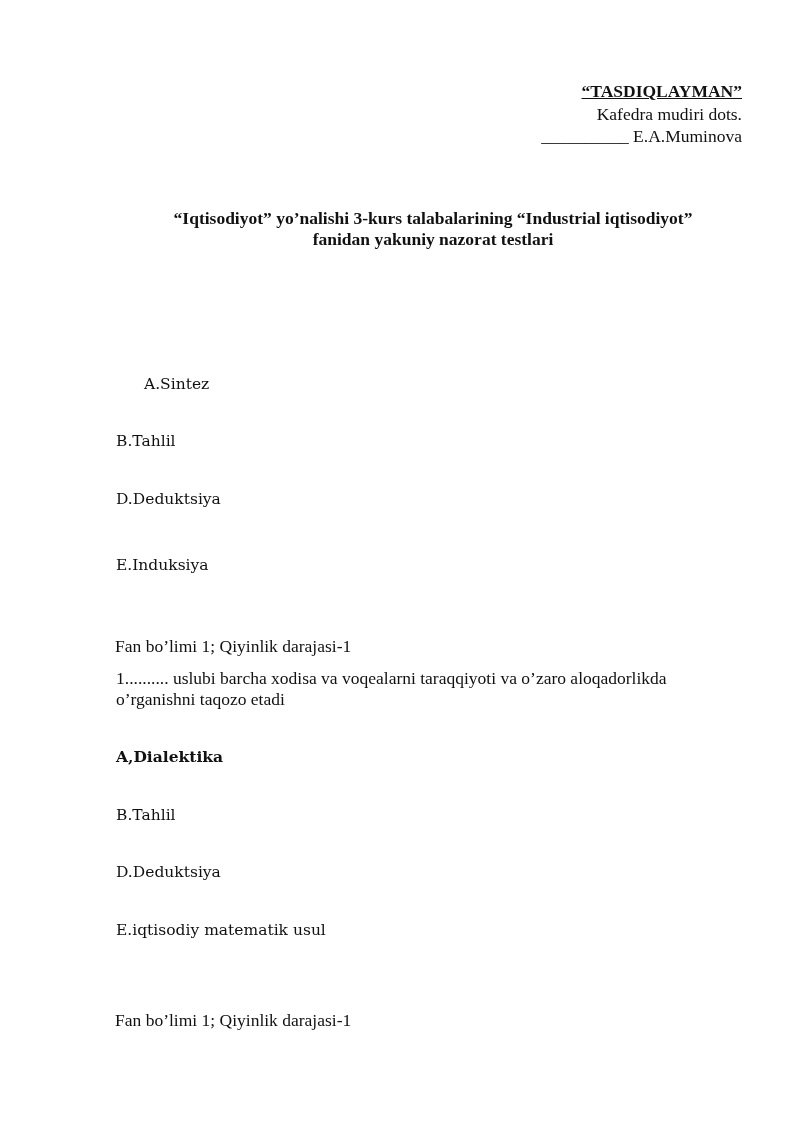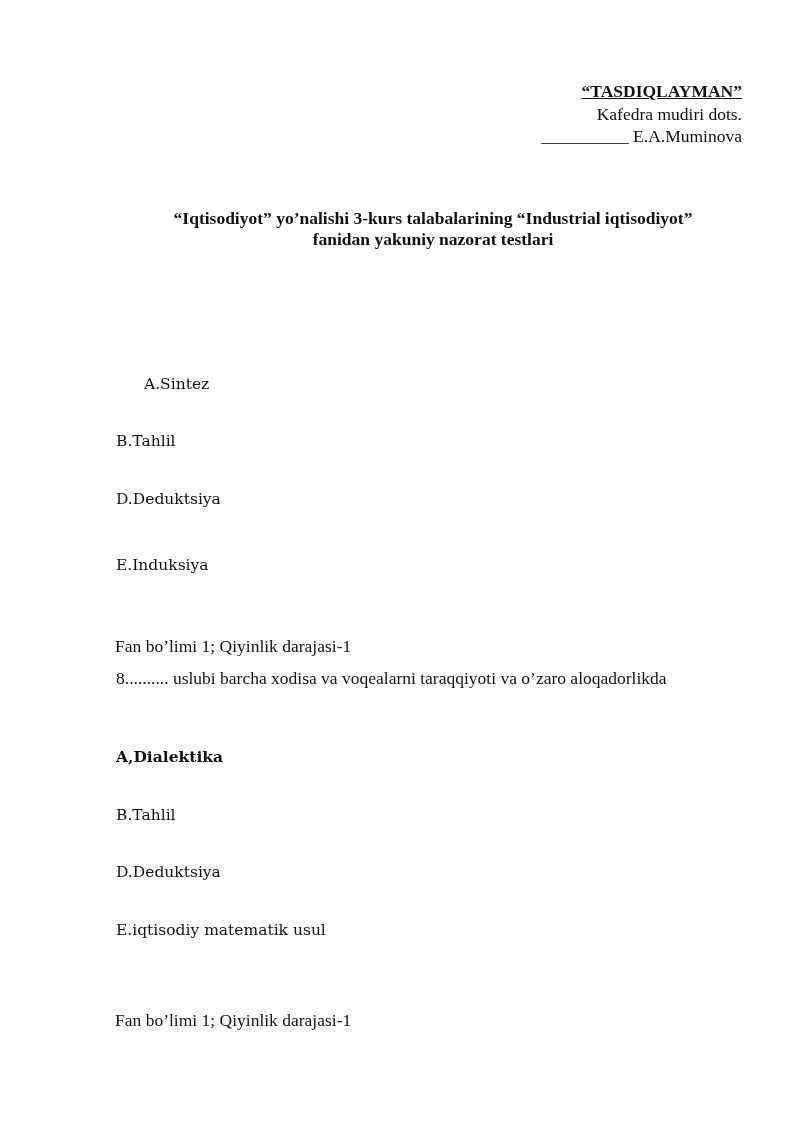--- a/index.html
+++ b/index.html
@@ -30,21 +30,22 @@
     <div>fanidan yakuniy nazorat testlari</div>
   </div>
 
   <div class="opt dserif" style="top:374px;margin-left:28px;">A.Sintez</div>
   <div class="opt dserif" style="top:431px;">B.Tahlil</div>
   <div class="opt dserif" style="top:489px;">D.Deduktsiya</div>
   <div class="opt dserif" style="top:533px;margin-top:22px;">E.Induksiya</div>
   <div class="meta serif" style="top:596px;">Fan bo’limi 1; Qiyinlik darajasi-1</div>
 
   <div class="q-text serif" style="top:668px;">
-    <div>8.......... uslubi barcha xodisa va voqealarni taraqqiyoti va o’zaro aloqadorlikda</div>
+    <div>1.......... uslubi barcha xodisa va voqealarni taraqqiyoti va o’zaro aloqadorlikda</div>
+    <div>o’rganishni taqozo etadi</div>
   </div>
   <div class="opt dserif" style="top:747px;font-weight:bold;">A,Dialektika</div>
   <div class="opt dserif" style="top:805px;">B.Tahlil</div>
   <div class="opt dserif" style="top:862px;">D.Deduktsiya</div>
   <div class="opt dserif" style="top:920px;">E.iqtisodiy matematik usul</div>
   <div class="meta serif" style="top:970px;">Fan bo’limi 1; Qiyinlik darajasi-1</div>
 
 </div>
 
 </body></html>

